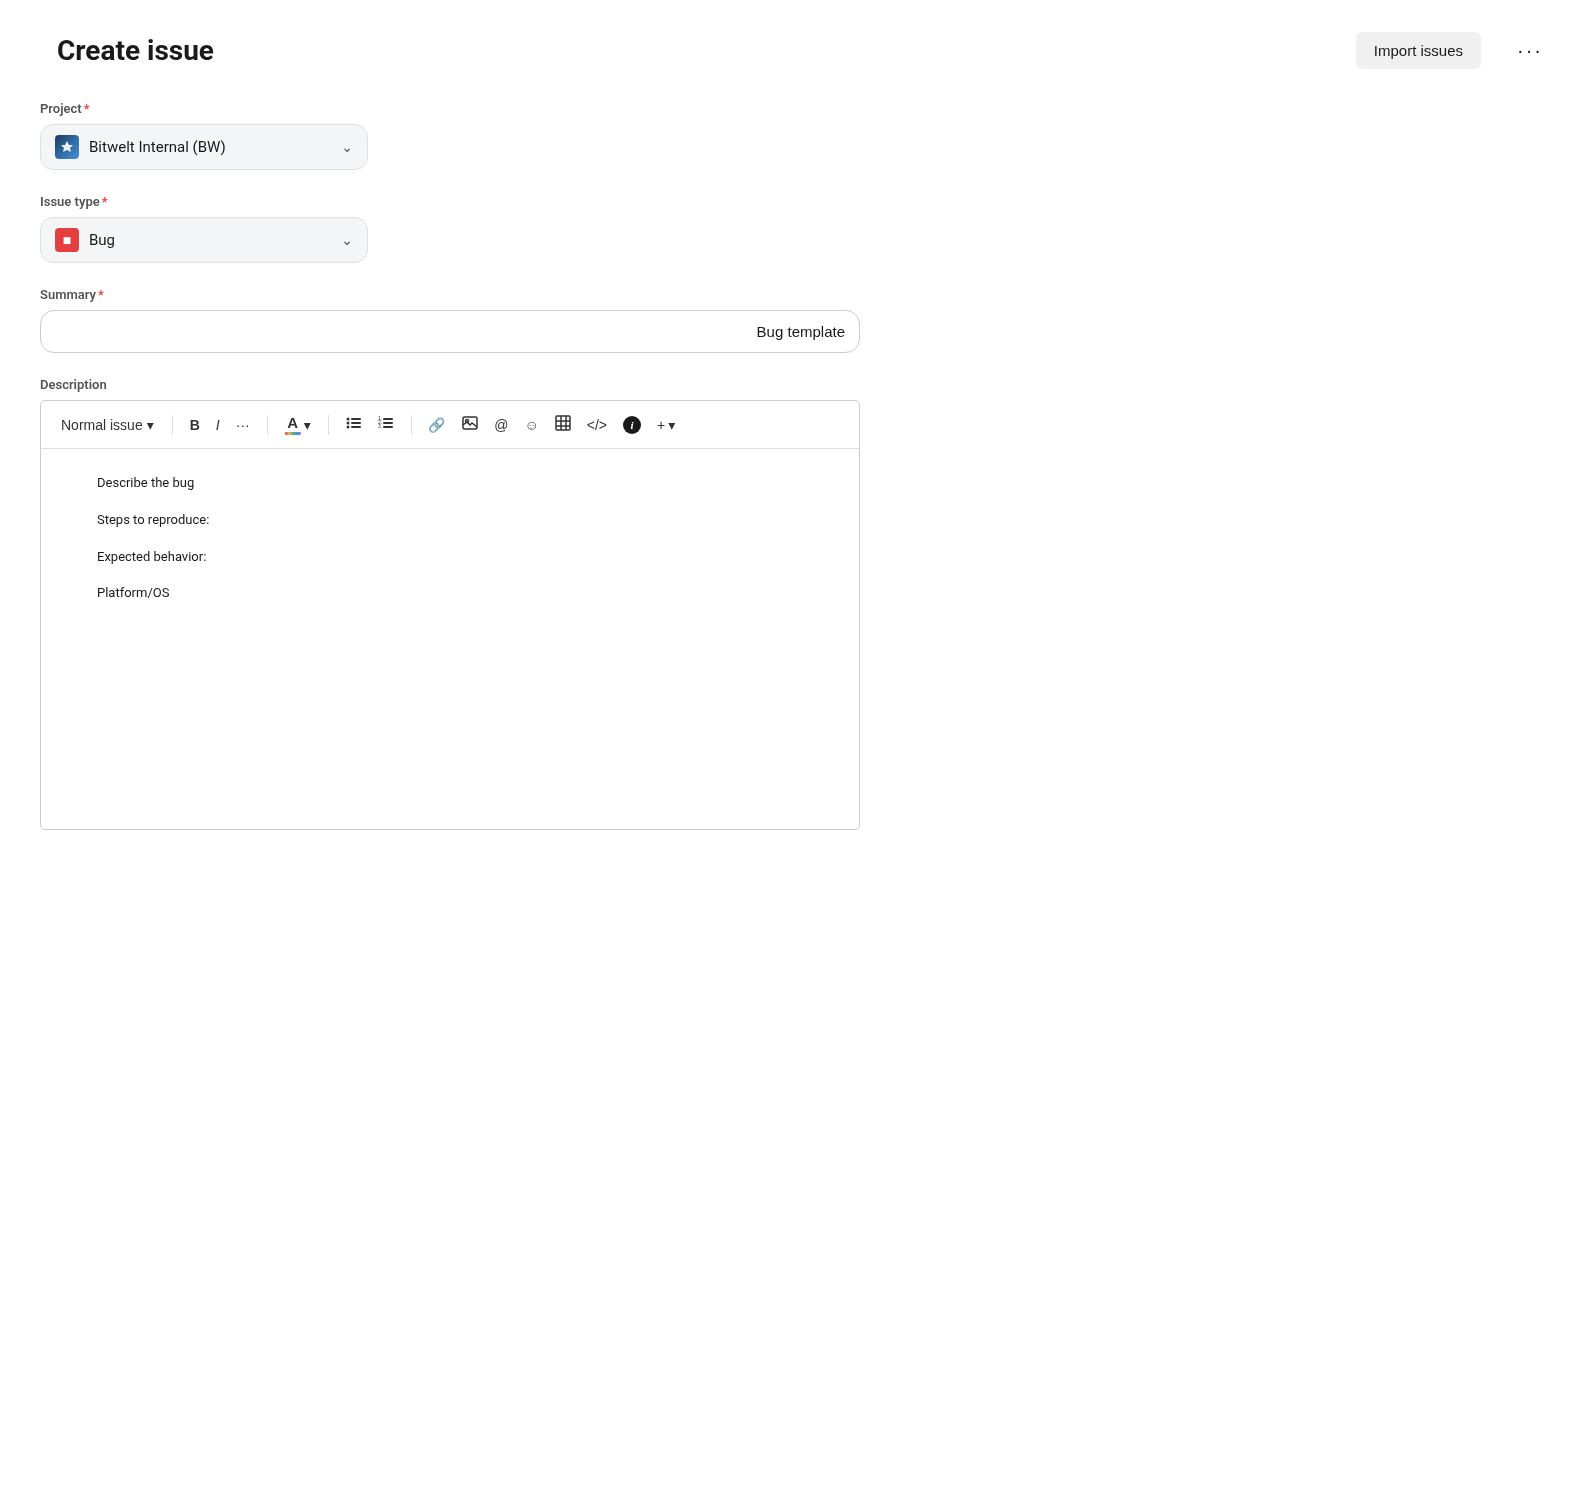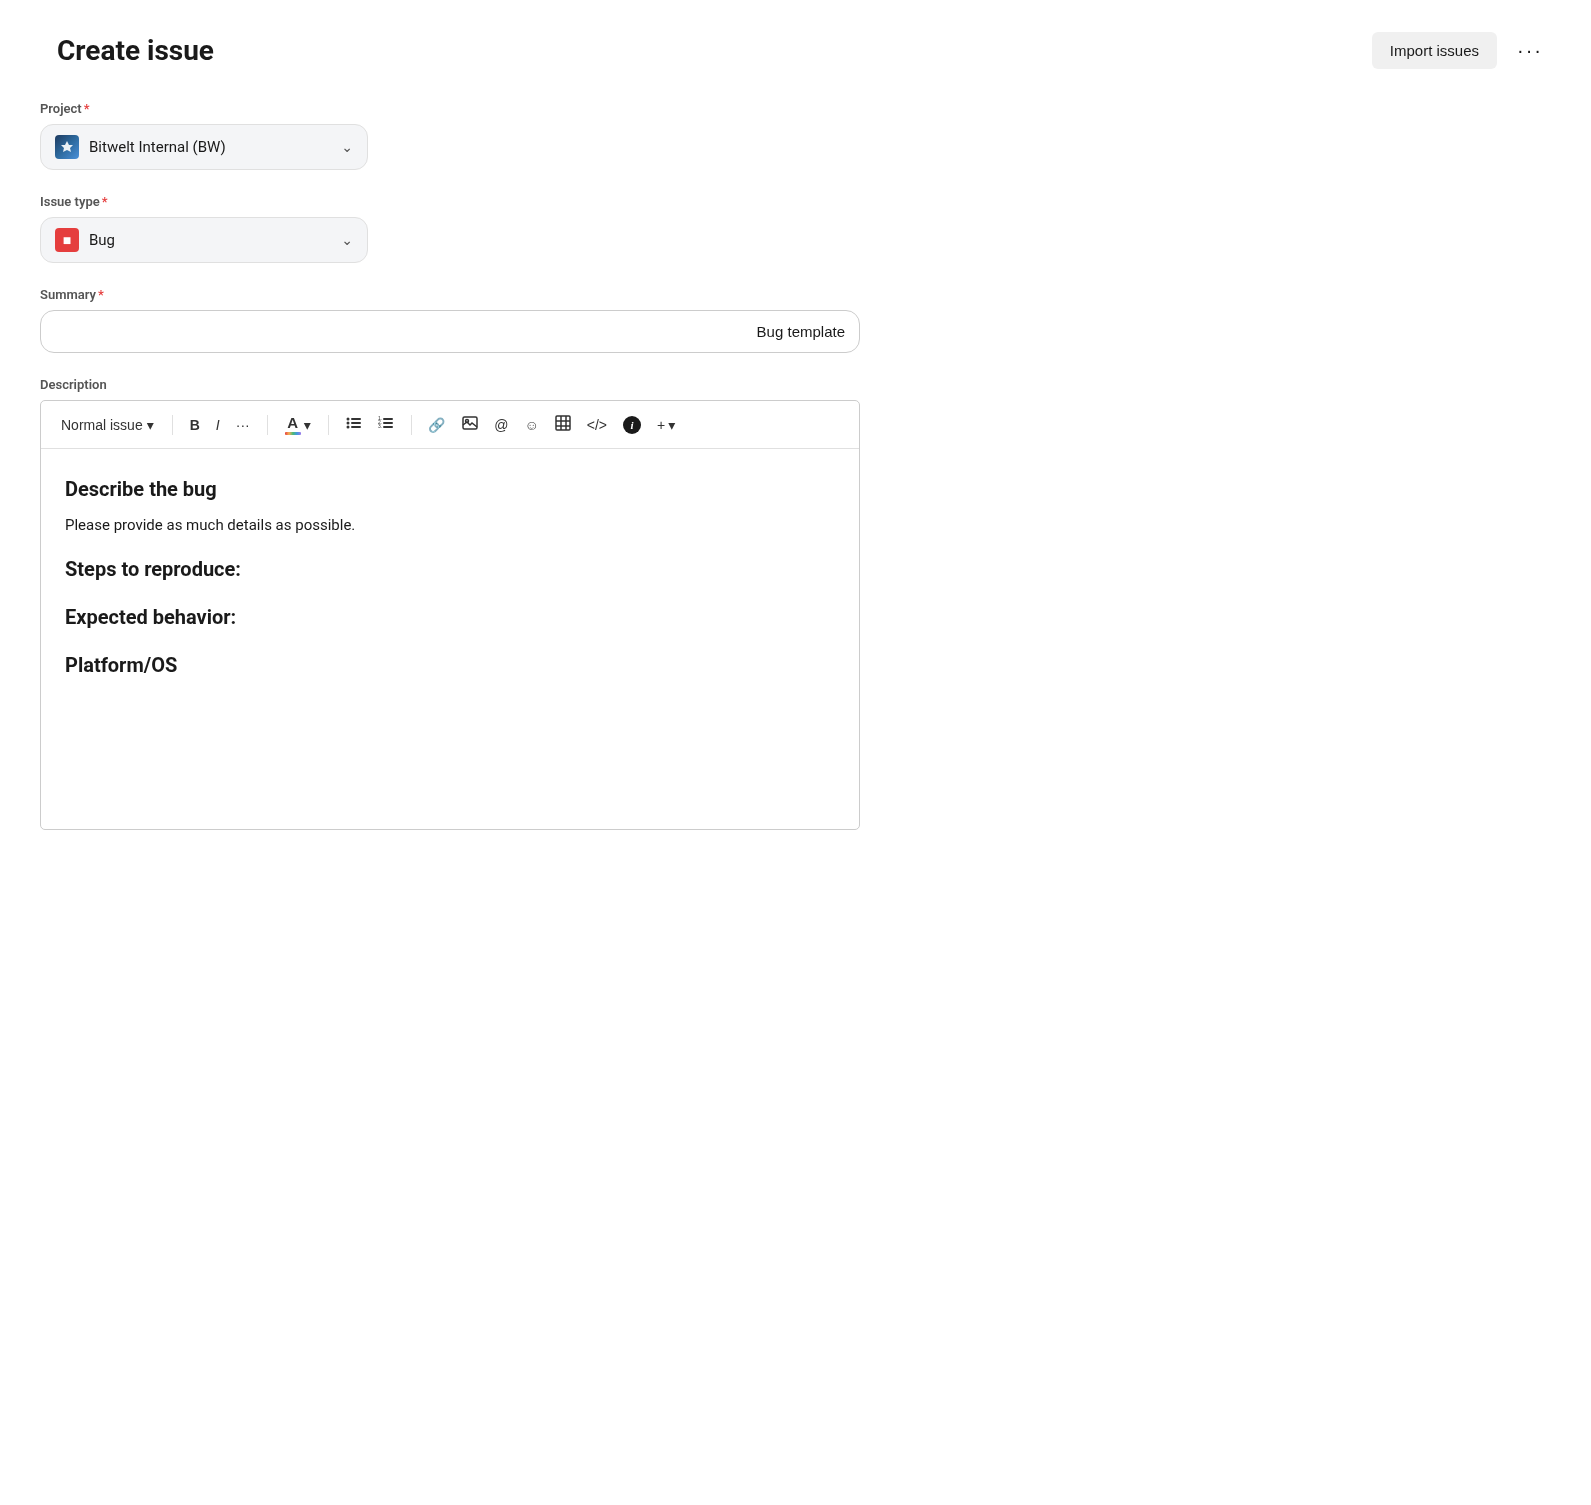--- a/index.html
+++ b/index.html
@@ -26,21 +26,21 @@
 
     .page-title {
       font-size: 28px;
       font-weight: 700;
       color: #1a1a1a;
     }
 
     .header-actions {
       display: flex;
       align-items: center;
-      gap: 12px;
+      gap: 28px;
     }
 
     .import-button {
       background: #f0f0f0;
       border: none;
       border-radius: 6px;
       padding: 10px 18px;
       font-size: 15px;
       cursor: pointer;
       color: #1a1a1a;
@@ -230,24 +230,25 @@
 
     .editor-content {
       padding: 24px 24px;
       min-height: 380px;
       font-size: 15px;
       line-height: 1.6;
       color: #1a1a1a;
     }
 
     .editor-content .section-heading {
-      font-weight: 700;
+      font-weight: 400;
       margin-bottom: 8px;
       margin-top: 16px;
-      font-size: 20px;
+      font-size: 13px;
+      margin-left: 32px;
     }
 
     .editor-content .section-heading:first-child {
       margin-top: 0;
     }
 
     .editor-content p {
       margin-bottom: 12px;
     }
 
@@ -407,19 +408,18 @@
         </button>
         <button class="toolbar-btn">
           <span>+</span>
           <span>▾</span>
         </button>
       </div>
     </div>
 
     <div class="editor-content">
       <p class="section-heading">Describe the bug</p>
-      <p>Please provide as much details as possible.</p>
       <p class="section-heading">Steps to reproduce:</p>
       <p class="section-heading">Expected behavior:</p>
       <p class="section-heading">Platform/OS</p>
     </div>
   </div>
 </div>
 
 </body></html>

